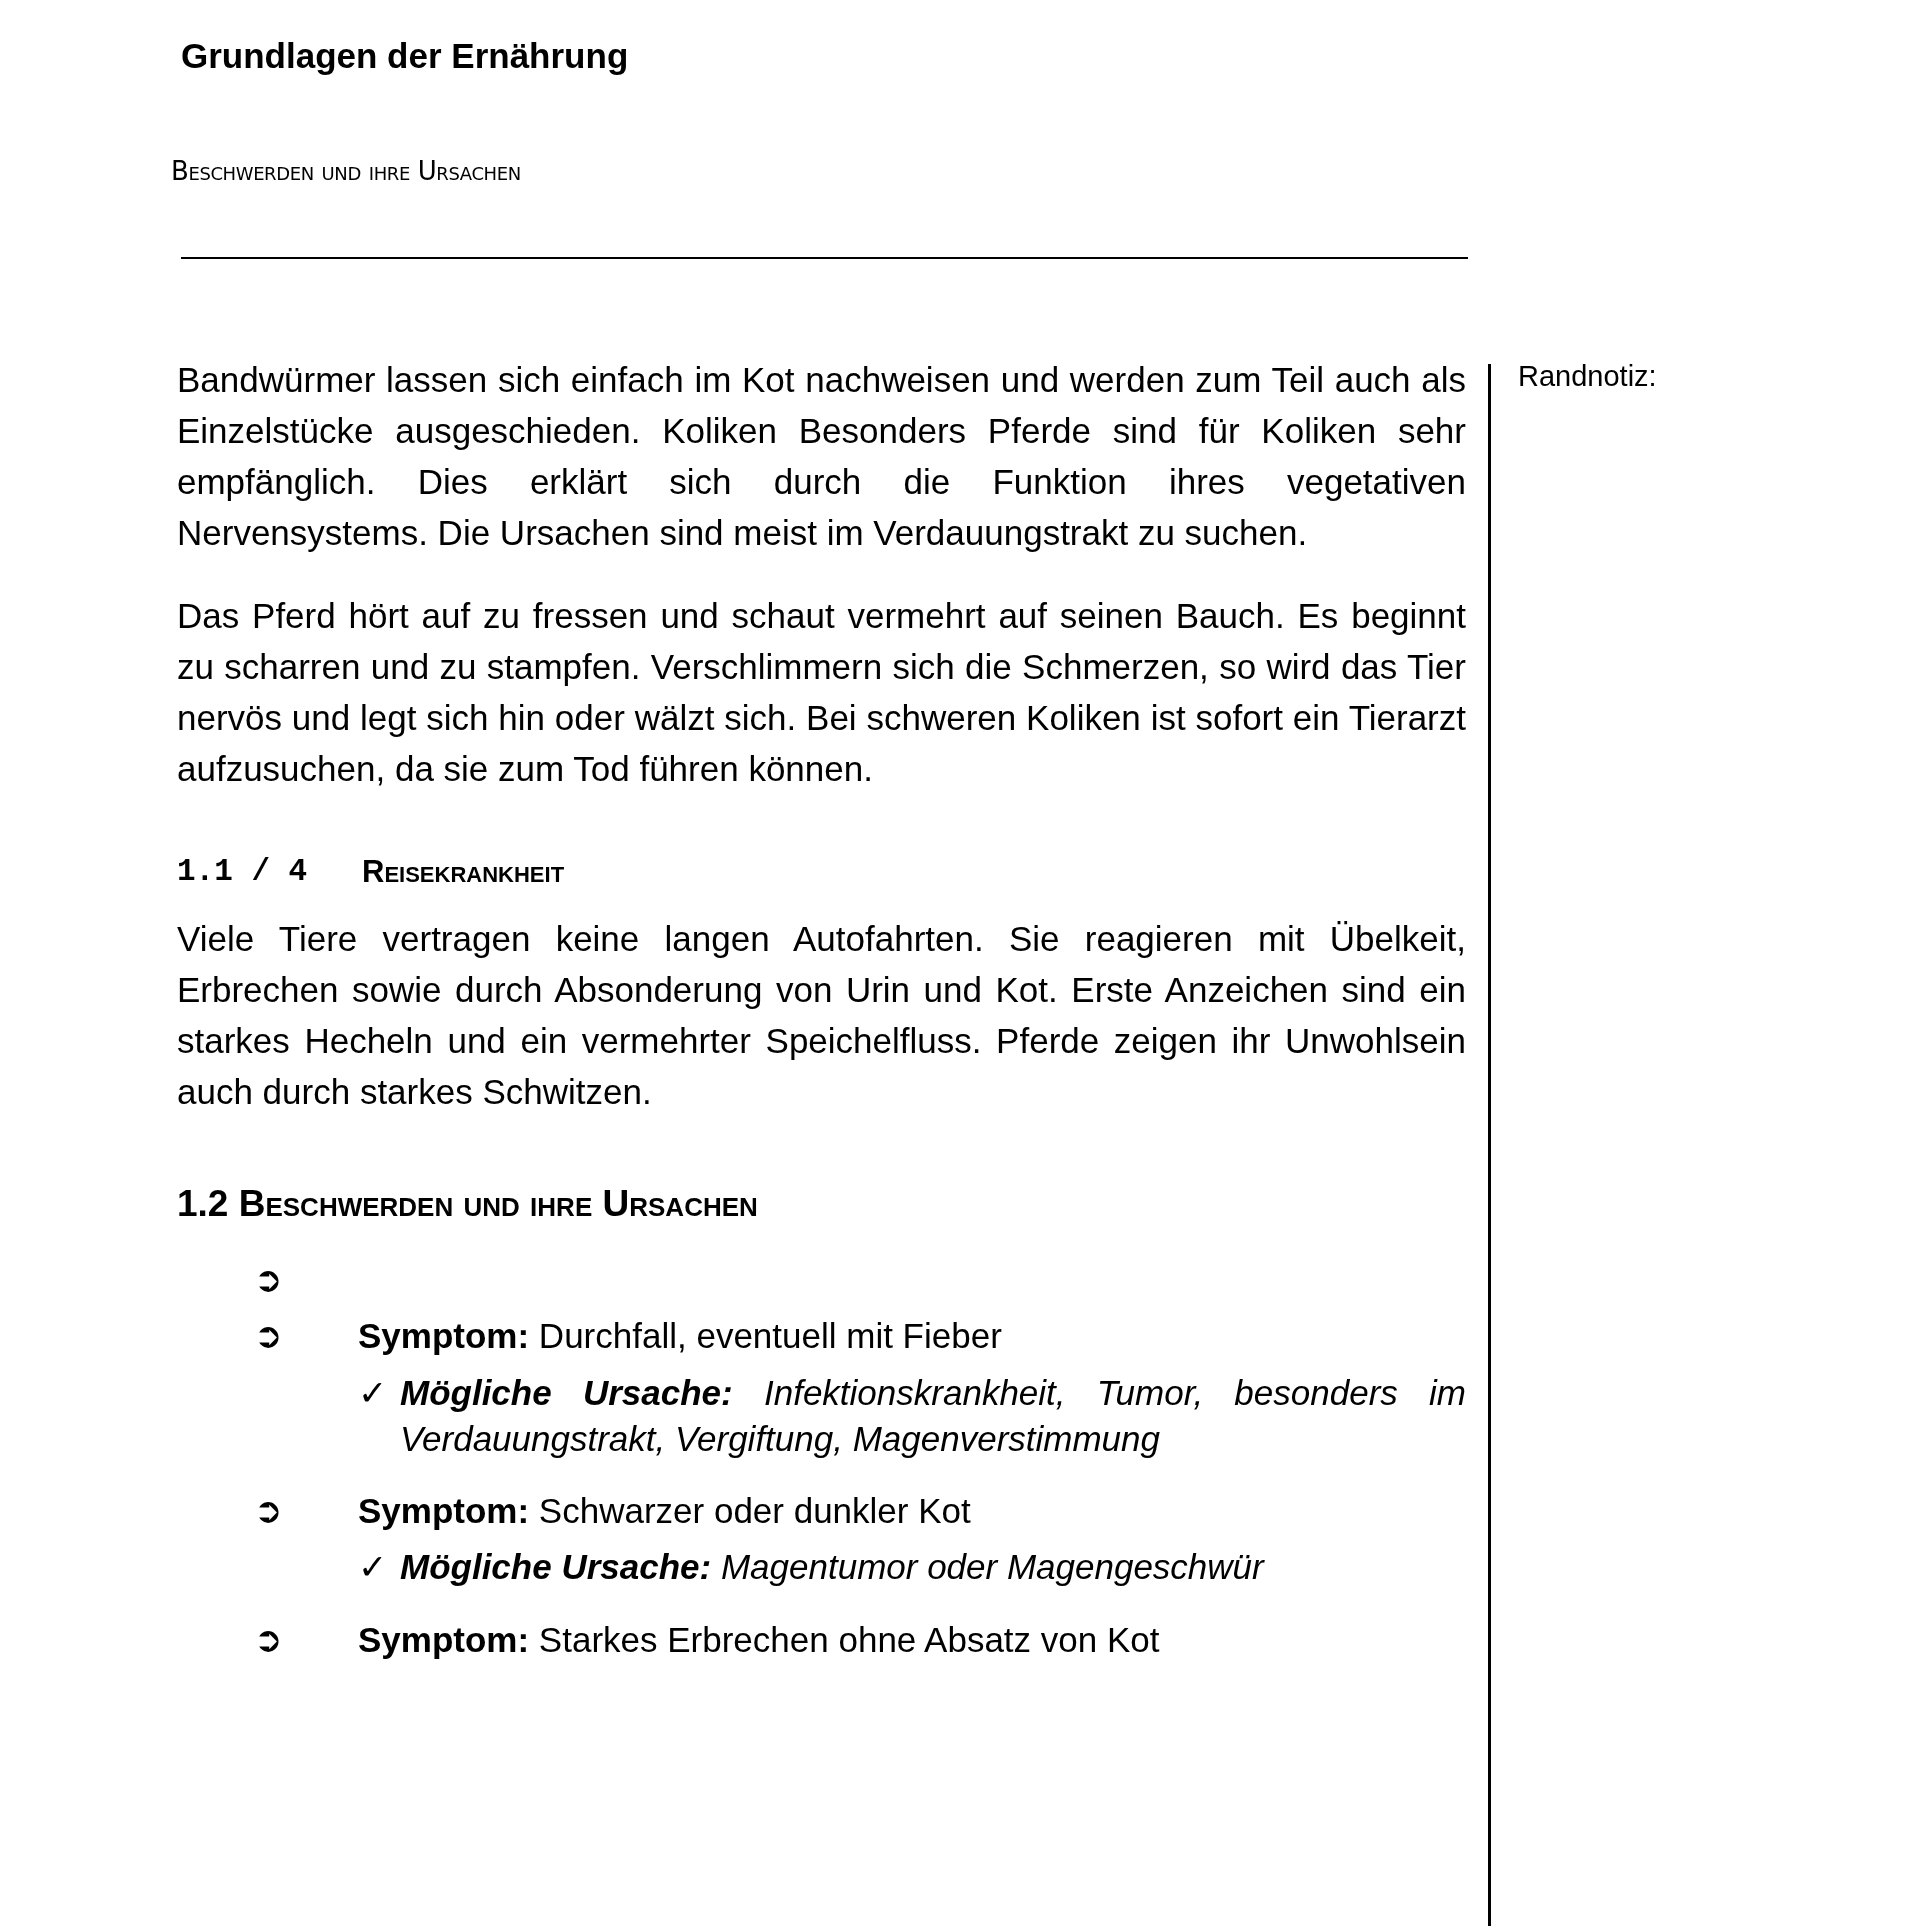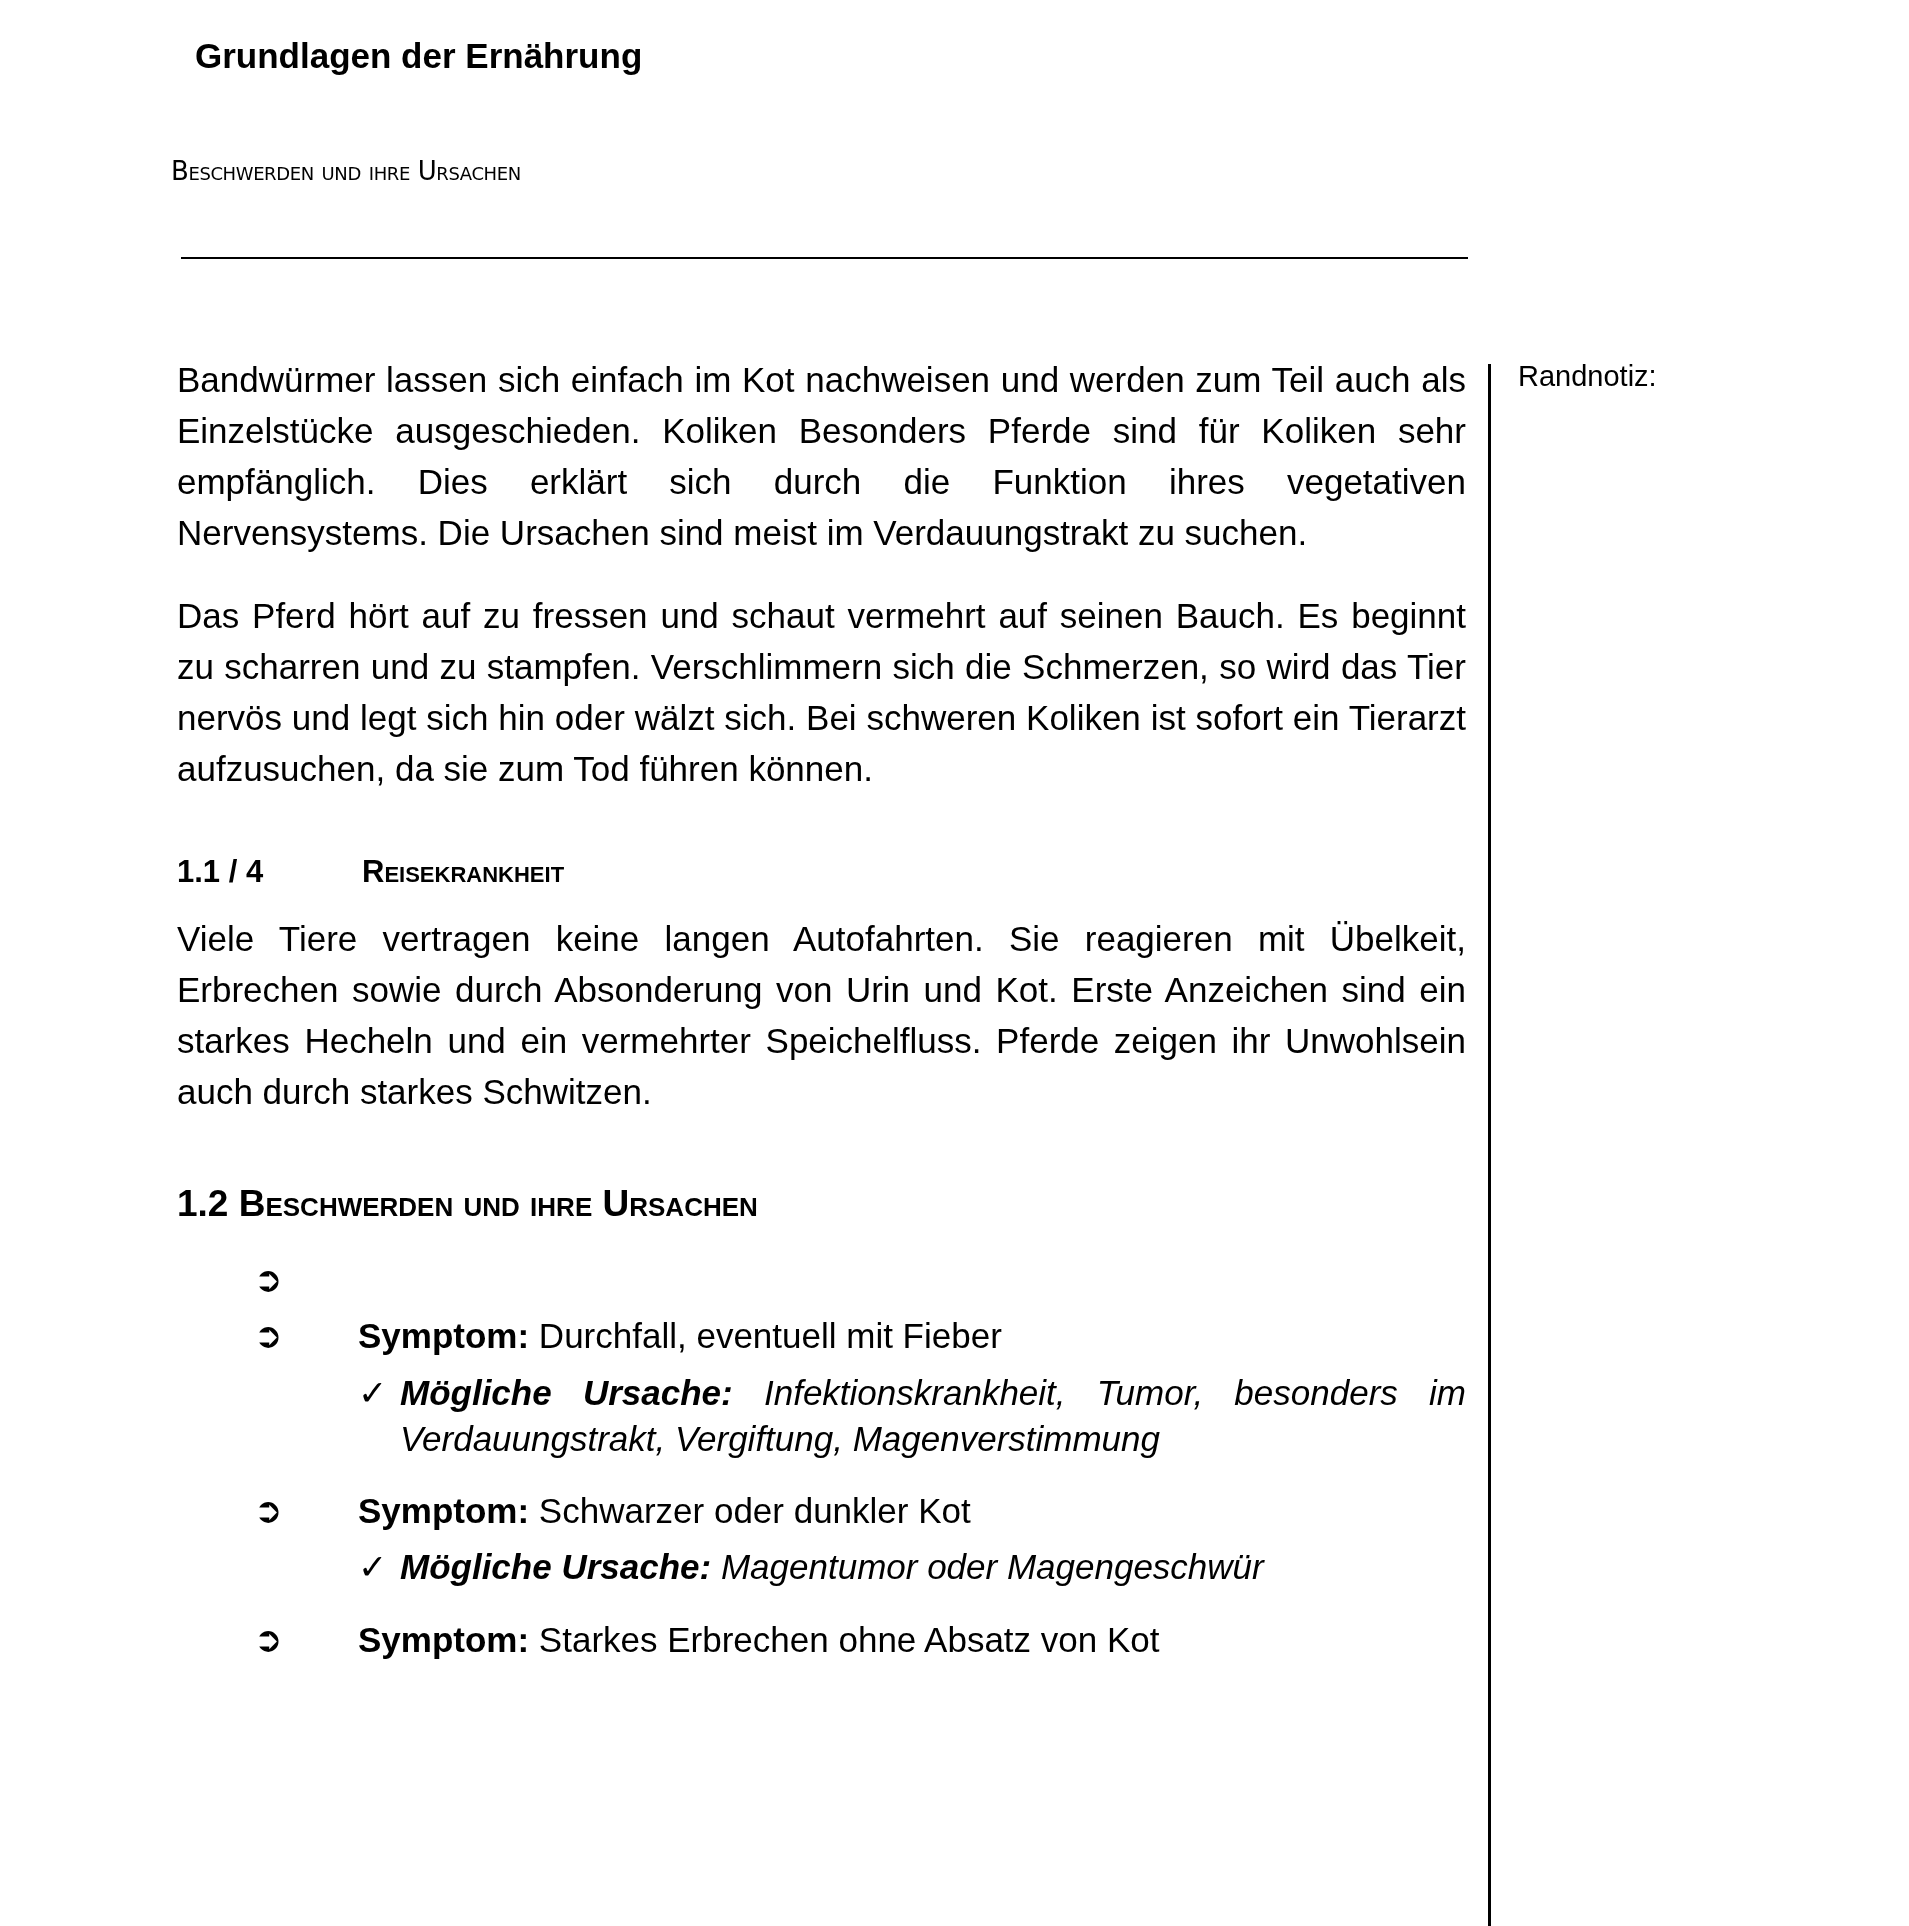--- a/index.html
+++ b/index.html
@@ -1,28 +1,28 @@
 <!DOCTYPE html>
 <html style="font-size:6.2px"><head>
 <meta charset="utf-8">
 <style>
   html, body { margin:0; padding:0; background:#ffffff; }
   body { width:1910px; height:2703px; position:relative; overflow:hidden;
          font-family:"Liberation Sans", sans-serif; color:#000; }
   .abs { position:absolute; }
-  #doc-title { left:195px; top:35px; font-size:35px; font-weight:bold; line-height:1.2; }
+  #doc-title { left:181px; top:35px; font-size:35px; font-weight:bold; line-height:1.2; }
   #running-head { left:171px; top:156px; font-size:26px; font-variant:small-caps;
                   font-family:"DejaVu Sans", sans-serif; letter-spacing:-0.4px; line-height:1.2; }
   #header-rule { left:181px; top:257px; width:1287px; height:2.3px; background:#000; }
   #margin-rule { left:1488px; top:364px; width:3.1px; height:2242px; background:#000; }
   #margin-note { left:1518px; top:356px; font-size:29px; line-height:1.4; }
   #body { left:177px; top:354px; width:1289px; }
   .para { font-size:35px; line-height:51px; text-align:justify; margin:0 0 32px 0; }
   .subhead { font-size:31px; font-weight:bold; margin:58px 0 21px 0; line-height:1.3; display:flex; }
-  .subhead .num { width:185px; }
+  .subhead .num { width:185px;font-family:Liberation Mono, monospace; }
   .subhead .txt { font-variant:small-caps; }
   .h2 { font-size:37px; font-weight:bold; font-variant:small-caps; margin:65px 0 30px 0; line-height:1.2; }
   .sym-list { margin:0; padding:0; list-style:none; }
   .sym { display:flex; margin:0 0 11.6px 0; }
   .arrow { width:181px; text-align:left; padding-left:77px; box-sizing:border-box;
            font-size:34px; font-weight:bold; line-height:45px; font-family:"DejaVu Sans", sans-serif; }
   .sym-body { flex:1; }
   .sym-line { font-size:35px; line-height:45px; text-align:justify; }
   .sym-line b { font-weight:bold; }
   .cause { font-size:35px; line-height:45px; font-style:italic; margin:11.6px 0 15.4px 0;

